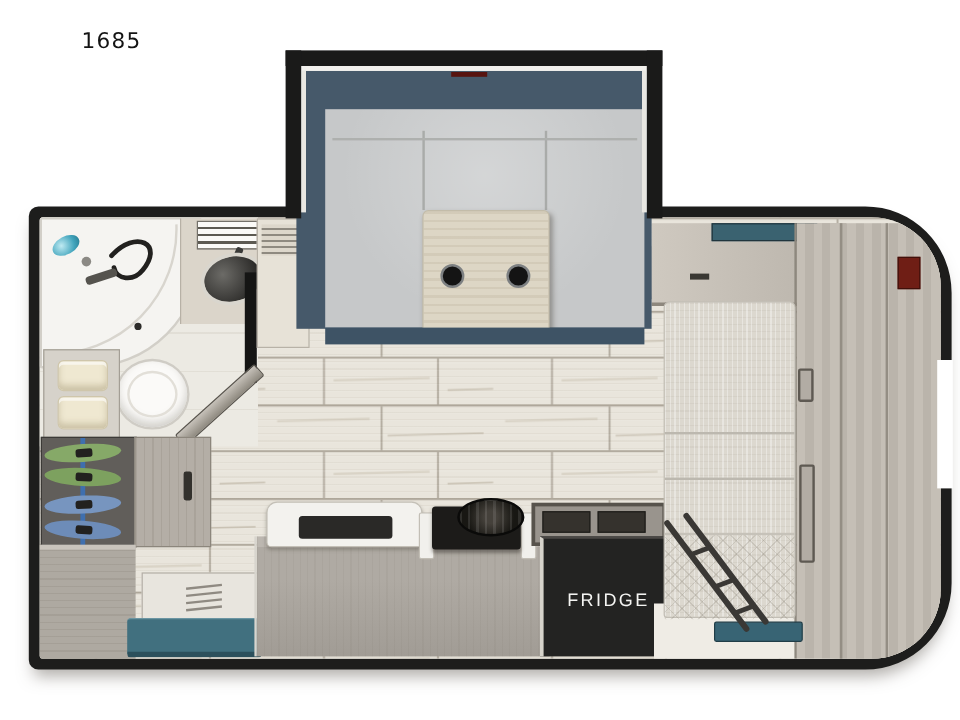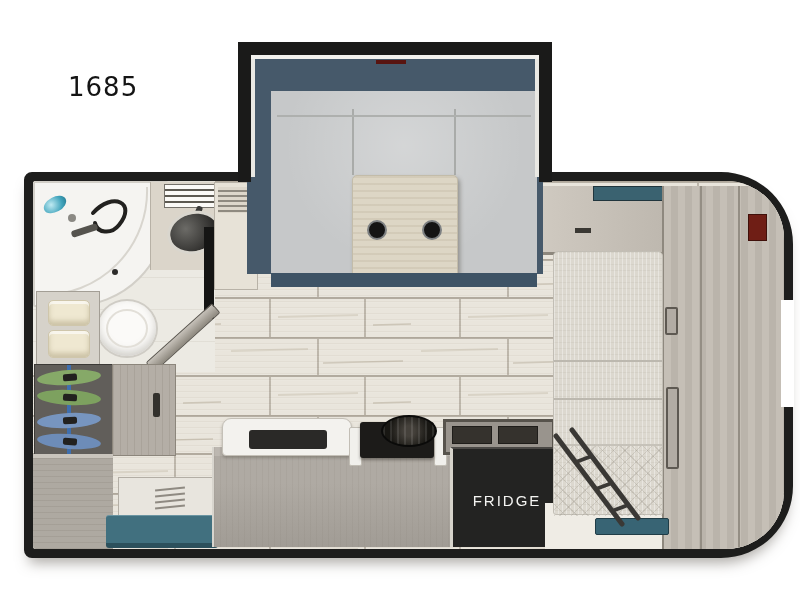--- a/index.html
+++ b/index.html
@@ -1,21 +1,21 @@
 <!DOCTYPE html>
 <html><head>
 <meta charset="utf-8">
 <style>
   html,body{margin:0;padding:0;background:#fff;}
   .canvas{position:relative;width:800px;height:600px;background:#ffffff;overflow:hidden;
           font-family:"Liberation Sans", sans-serif;}
   .abs{position:absolute;}
 
-  .model-label{left:68px;top:24px;font-family:"DejaVu Sans", sans-serif;font-size:26px;
-               color:#141414;letter-spacing:1px;margin-top:48px;}
+  .model-label{left:68px;top:24px;font-family:"DejaVu Sans", sans-serif;font-size:18px;
+               color:#141414;letter-spacing:1px;}
 
   
   .body{left:24px;top:172px;width:751px;height:368px;background:#1d1d1c;
         border:9px solid #1d1d1c;border-radius:8px 72px 72px 8px;
         box-shadow:0 10px 13px -5px rgba(95,90,82,.5);}
   .floor{position:absolute;inset:0;overflow:hidden;border-radius:3px 58px 58px 3px;background:#e9e5dc;}
   .right-window{right:-10px;top:119px;width:13px;height:107px;background:#ffffff;}
 
   .floor-streaks{inset:0;background:repeating-linear-gradient(180deg,rgba(130,118,95,.07) 0 1px,
     rgba(255,255,255,.06) 1px 2px,transparent 2px 6px);}

